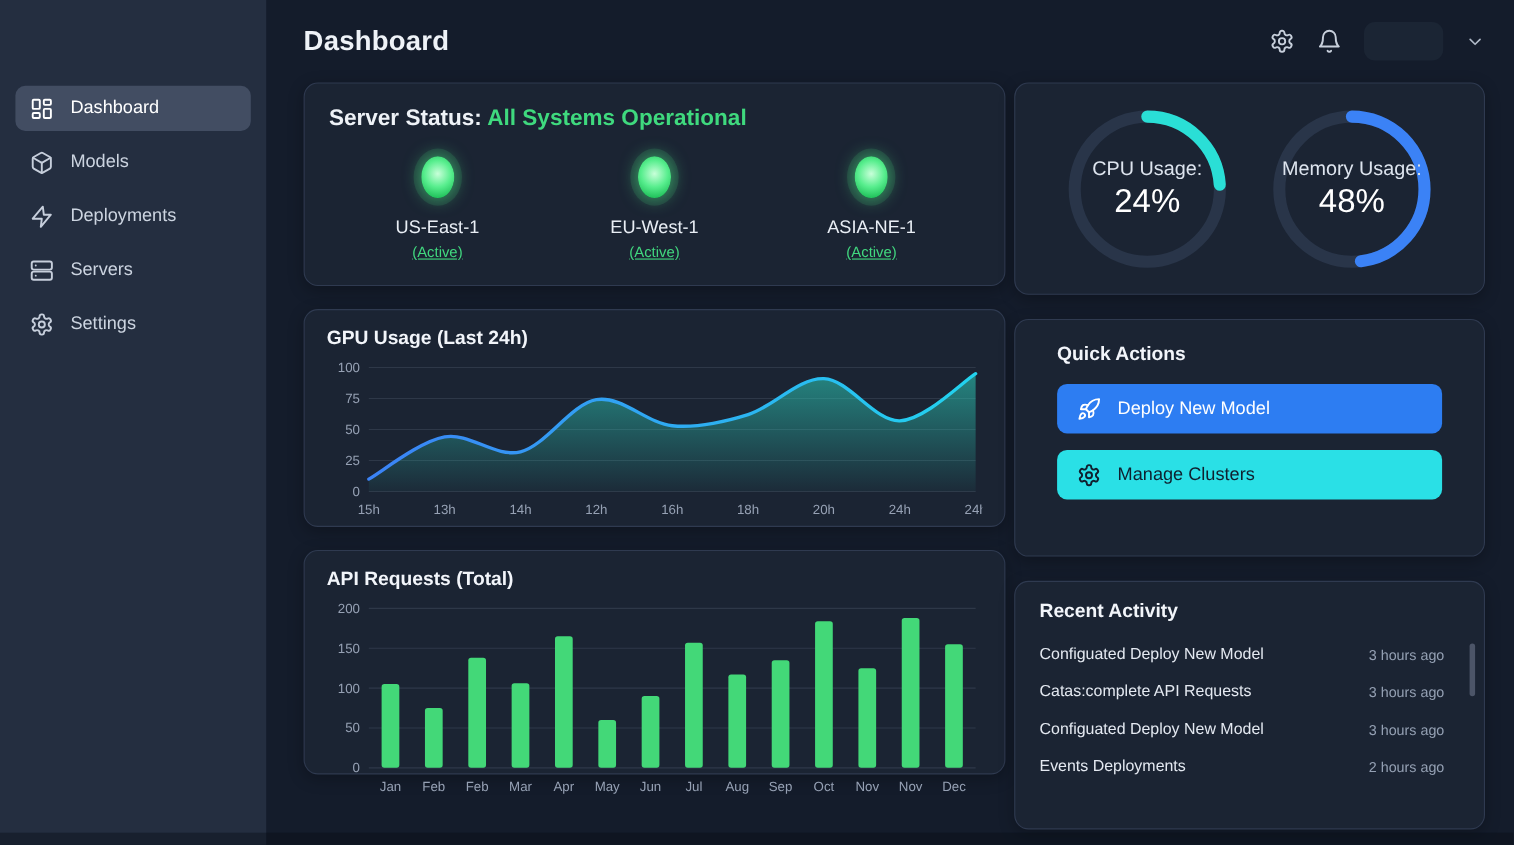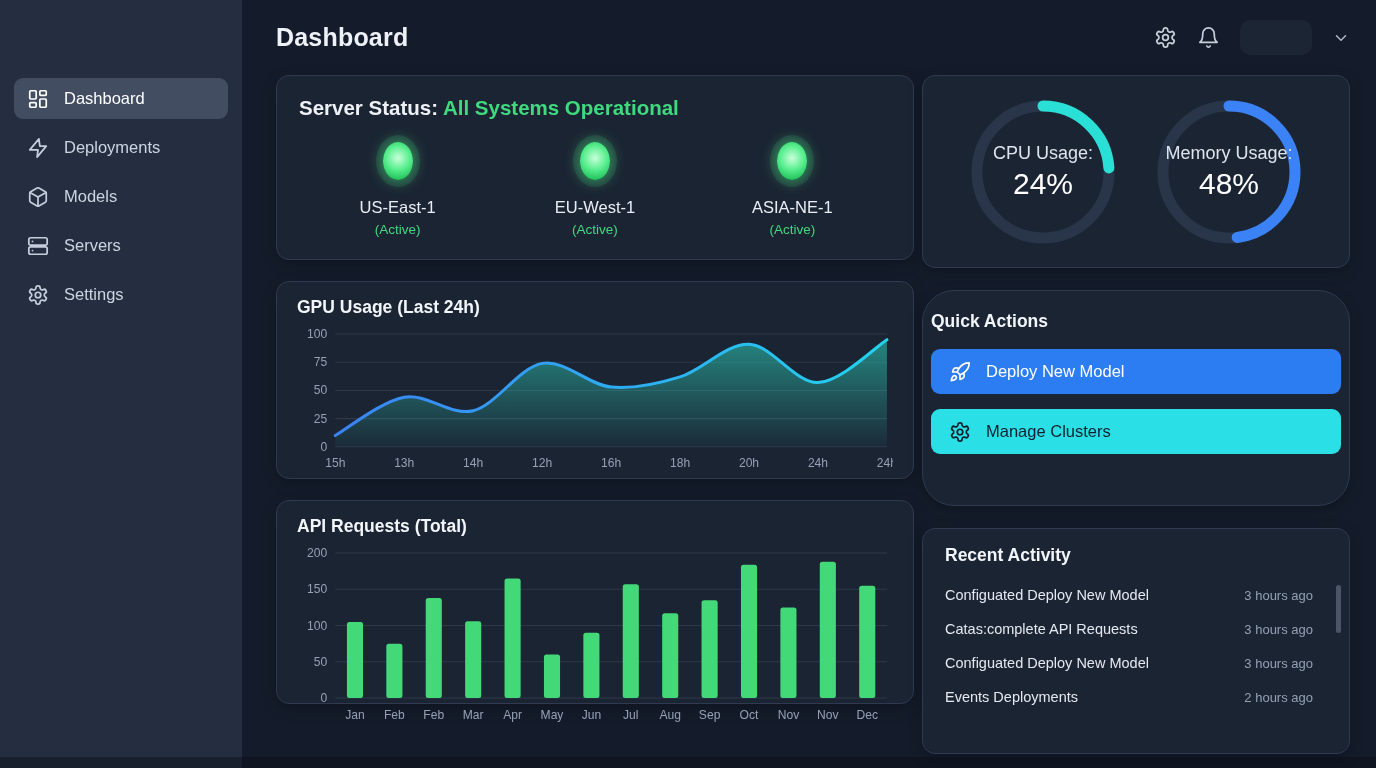--- a/index.html
+++ b/index.html
@@ -60,21 +60,21 @@
   .status-heading .ok { color:#3fd97e; }
   .regions { display:flex; justify-content:space-around; margin-top:22px; }
   .region { display:flex; flex-direction:column; align-items:center; width:170px; }
   .dot {
     width:30px; height:38px; border-radius:50%;
     background:radial-gradient(circle at 50% 42%, #c8ffd9 0%, #58ee8e 45%, #24c45e 80%);
     box-shadow:0 0 16px rgba(74,222,128,.75), 0 0 0 7px rgba(74,222,128,.13);
     margin-bottom:18px;
   }
   .region-name { font-size:16.5px; color:#e9eef5; }
-  .region-state { font-size:13.5px; color:#41d87f; margin-top:5px; }
+  .region-state { font-size:13.5px; color:#41d87f; margin-top:5px;text-decoration:underline; }
 
   
   .card-gauges { height:193px; display:flex; align-items:center; justify-content:space-evenly; padding:0 10px; }
   .gauge { position:relative; width:152px; height:152px; }
   .gauge svg { width:152px; height:152px; transform:rotate(-90deg); }
   .gauge .track { stroke:#293549; }
   .gauge circle { fill:none; stroke-width:11; }
   .gauge .arc { stroke-linecap:round; }
   .gauge-text { position:absolute; inset:0; display:flex; flex-direction:column; align-items:center; justify-content:center; gap:3px; }
   .gauge-label { font-size:18px; color:#dde4ee; }
@@ -82,21 +82,21 @@
 
   
   .card-gpu { height:198px; padding:15px 20px 8px; }
   .card-api { height:204px; padding:15px 20px 8px; }
   .chart-wrap { width:100%; margin-top:6px; }
   .chart-wrap svg { display:block; width:100%; }
   .tick-label { fill:#96a1b4; font-size:12px; font-family:"Liberation Sans", sans-serif; }
   .grid-line { stroke:rgba(148,163,184,.16); stroke-width:1; }
 
   
-  .card-actions { height:216px; padding:20px 8px;border-radius:32px; }
+  .card-actions { height:216px; padding:20px 38px; }
   .qa-btn {
     width:100%; height:45px; border:none; border-radius:9px;
     display:flex; align-items:center; gap:15px; padding:0 18px;
     font-size:16.5px; font-weight:500; cursor:pointer;
     font-family:"Liberation Sans", sans-serif;
   }
   .qa-btn + .qa-btn { margin-top:15px; }
   .qa-btn:first-of-type { margin-top:17px; }
   .qa-btn svg { width:22px; height:22px; fill:none; stroke-width:1.9; stroke-linecap:round; stroke-linejoin:round; }
 
@@ -118,31 +118,31 @@
     <svg viewBox="0 0 24 24">
         <rect x="3" y="3" width="7" height="9" rx="1"></rect>
         <rect x="14" y="3" width="7" height="5" rx="1"></rect>
         <rect x="14" y="12" width="7" height="9" rx="1"></rect>
         <rect x="3" y="16" width="7" height="5" rx="1"></rect>
       </svg>
     <span>Dashboard</span>
   </div>
   <div class="side-item">
     <svg viewBox="0 0 24 24">
-        <polygon points="13 2 3 14 12 14 11 22 21 10 14 10 13 2"></polygon>
-      </svg>
-    <span>Deployments</span>
-  </div>
-  <div class="side-item">
-    <svg viewBox="0 0 24 24">
         <path d="M21 16V8a2 2 0 0 0-1-1.73l-7-4a2 2 0 0 0-2 0l-7 4A2 2 0 0 0 3 8v8a2 2 0 0 0 1 1.73l7 4a2 2 0 0 0 2 0l7-4A2 2 0 0 0 21 16z"></path>
         <polyline points="3.27 6.96 12 12.01 20.73 6.96"></polyline>
         <line x1="12" y1="22.08" x2="12" y2="12"></line>
       </svg>
     <span>Models</span>
+  </div>
+  <div class="side-item">
+    <svg viewBox="0 0 24 24">
+        <polygon points="13 2 3 14 12 14 11 22 21 10 14 10 13 2"></polygon>
+      </svg>
+    <span>Deployments</span>
   </div>
   <div class="side-item">
     <svg viewBox="0 0 24 24">
         <rect x="2" y="3" width="20" height="8" rx="2"></rect>
         <rect x="2" y="13" width="20" height="8" rx="2"></rect>
         <line x1="6" y1="7" x2="6.01" y2="7"></line>
         <line x1="6" y1="17" x2="6.01" y2="17"></line>
       </svg>
     <span>Servers</span>
   </div>

